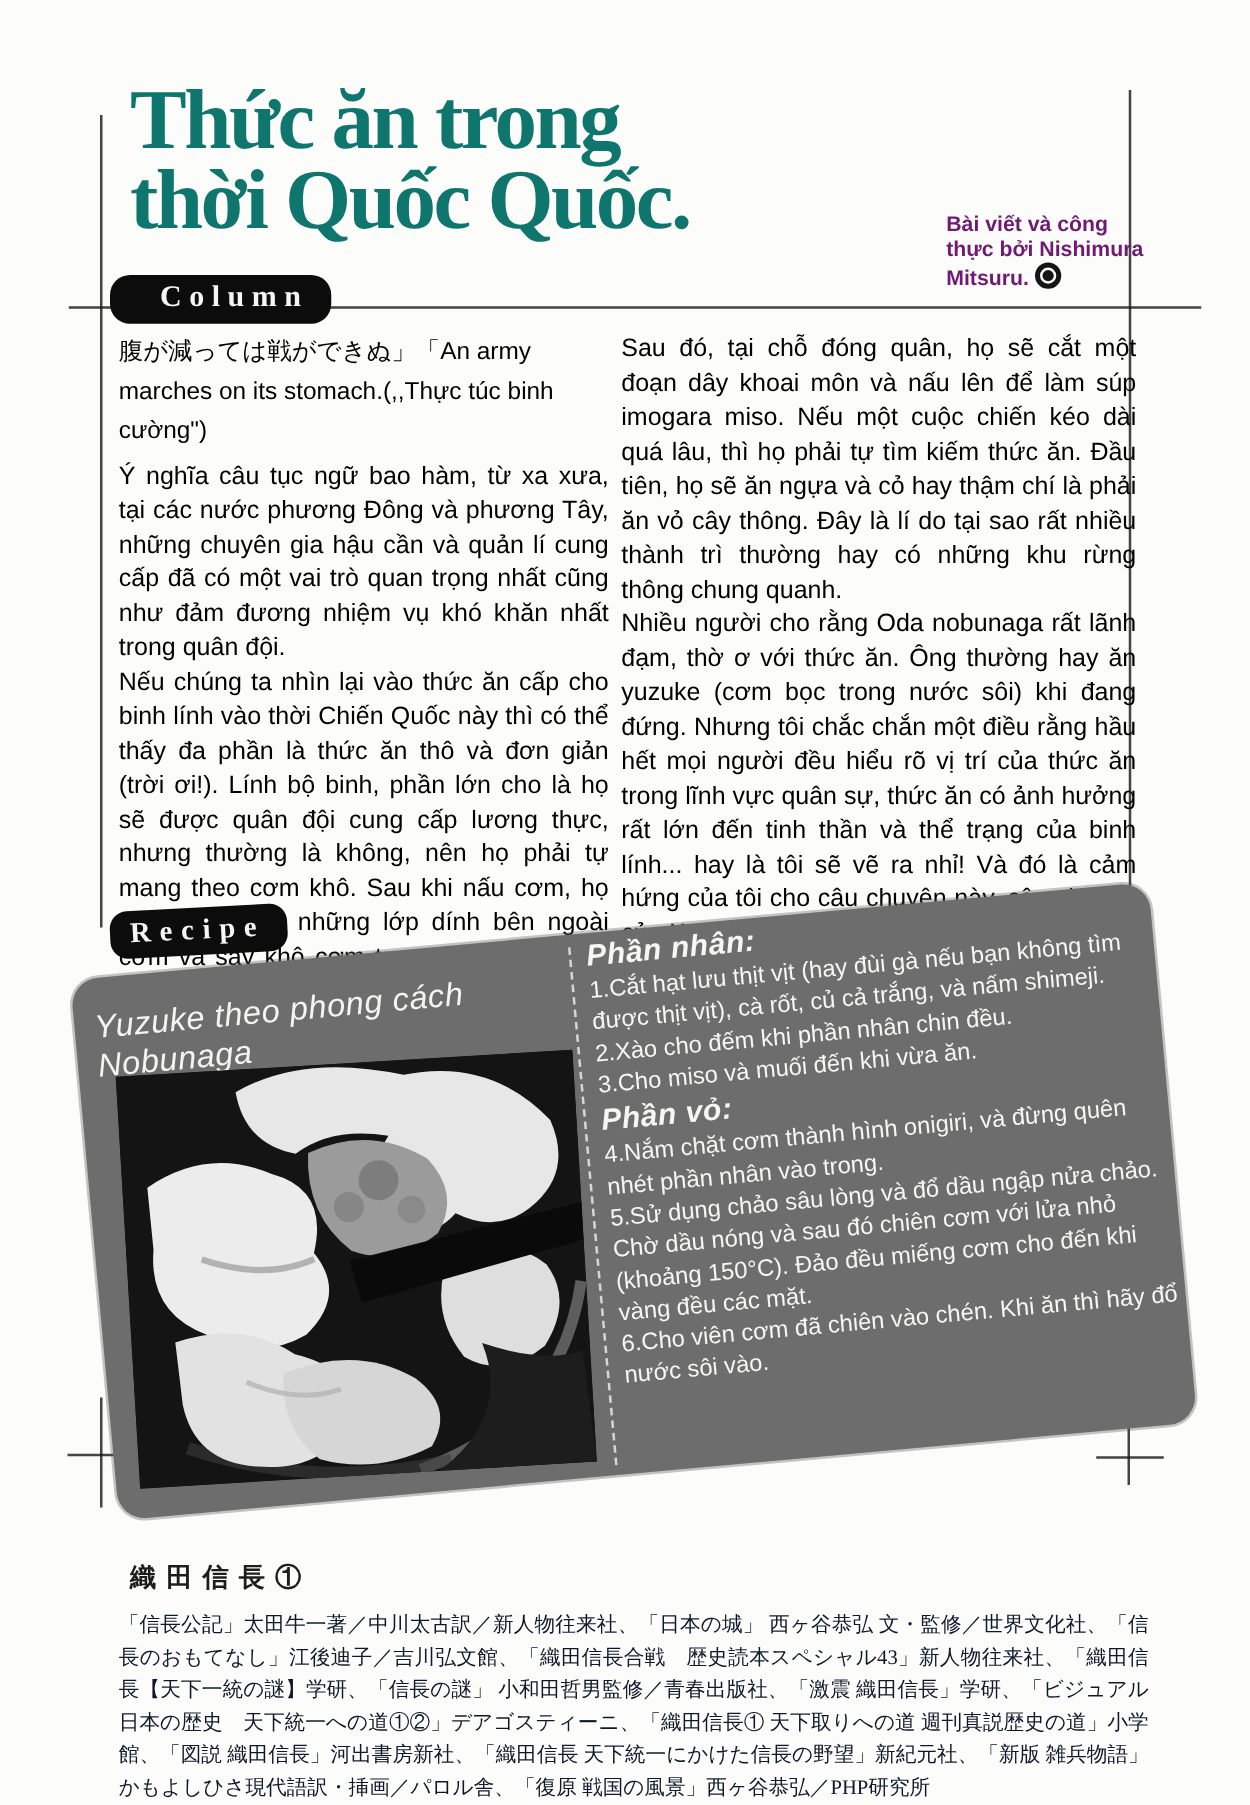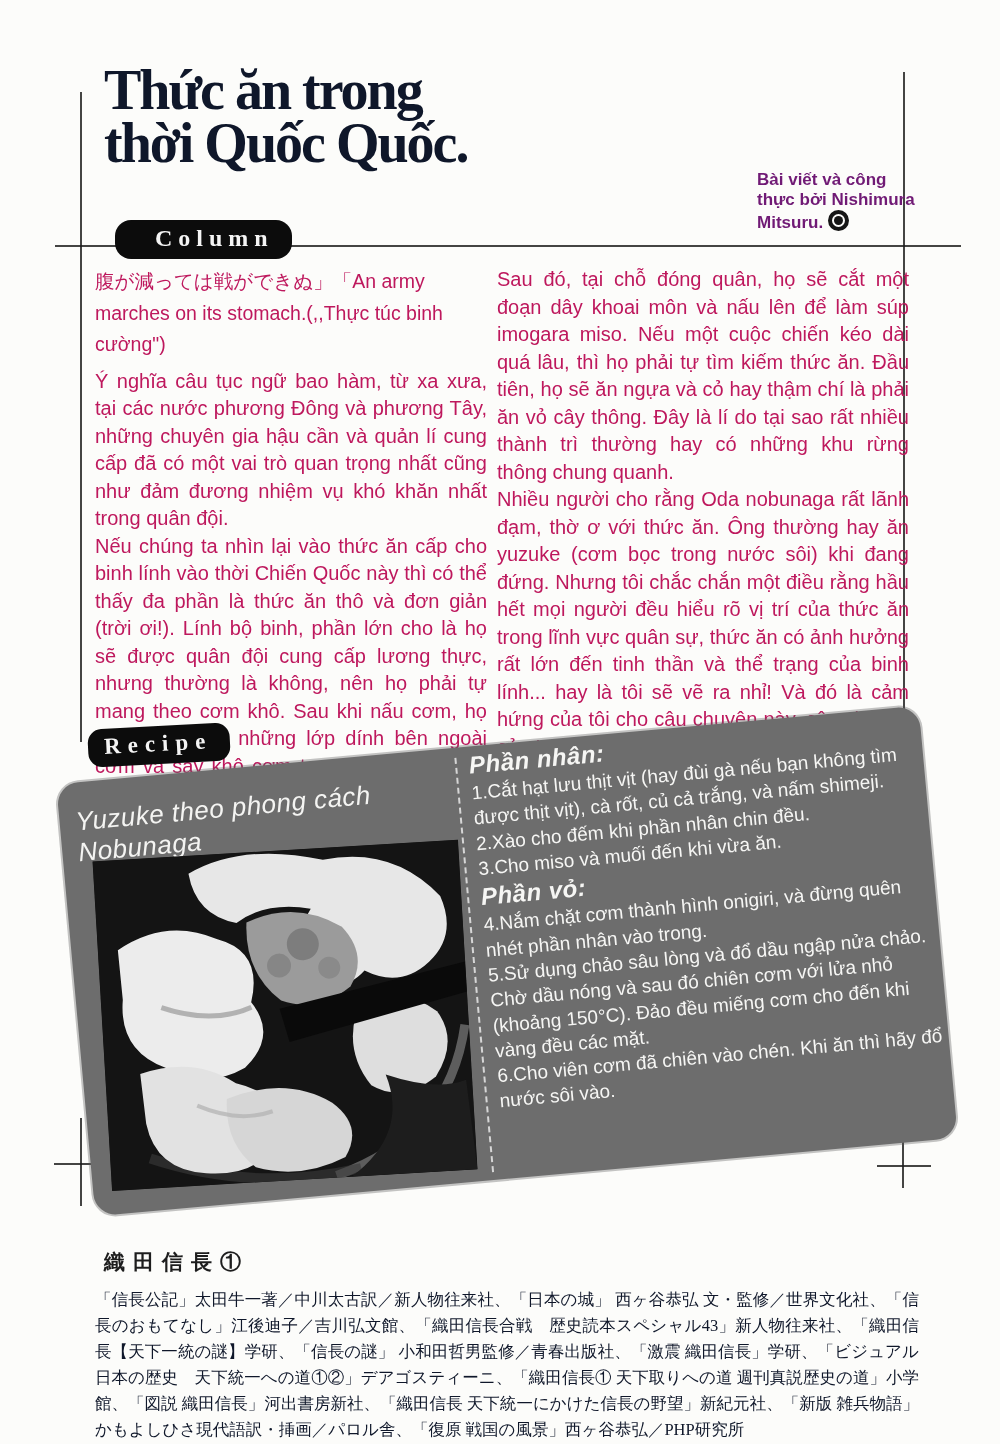--- a/index.html
+++ b/index.html
@@ -7,36 +7,36 @@
   .page{position:relative;width:1000px;height:1444px;background:#fcfcfa;overflow:hidden;margin:0 auto;}
 
   
   .rule{position:absolute;background:#1b1b1b;opacity:.82;z-index:1;}
   .rule.v{width:2px;}
   .rule.h{height:2px;}
 
   
   .title{position:absolute;left:104px;top:64px;margin:0;z-index:2;
     font-family:"Liberation Serif","DejaVu Serif",serif;font-weight:bold;
-    font-size:56px;line-height:.94;letter-spacing:-2px;color:#0f172a;white-space:nowrap;}
+    font-size:68px;line-height:.94;letter-spacing:-2px;color:#0f766e;white-space:nowrap;}
   .credit{position:absolute;left:757px;top:170px;width:165px;z-index:2;
     font-weight:bold;font-size:17px;line-height:1.18;color:#701a75;}
   .bullseye{display:inline-block;width:13px;height:13px;border-radius:50%;
     border:4px solid #161616;position:relative;vertical-align:-3px;margin-left:5px;}
   .bullseye::after{content:'';position:absolute;inset:2px;border-radius:50%;background:#161616;}
 
   
   .badge{position:absolute;background:#0c0c0c;color:#f5f5f5;z-index:4;
     font-family:"Liberation Serif","DejaVu Serif",serif;font-weight:bold;
     border-radius:16px;padding:5px 18px 7px 16px;letter-spacing:6px;}
-  .column-badge{left:115px;top:220px;font-size:24px;padding-left:40px;}
+  .column-badge{left:88px;top:220px;font-size:24px;padding-left:40px;}
   .recipe-badge{left:88px;top:726px;font-size:23px;letter-spacing:7px;transform:rotate(-3deg);border-radius:14px;}
 
   
-  .col{position:absolute;top:266px;color:#be185d;z-index:2;}
+  .col{position:absolute;top:266px;color:#000000;z-index:2;}
   .col.left{left:95px;width:392px;}
   .col.right{left:497px;width:412px;}
   .col p{margin:0;font-size:20px;line-height:1.375;text-align:justify;}
   .headline{font-size:19.5px !important;line-height:1.62 !important;margin-bottom:7px !important;text-align:left !important;}
 
   
   .recipe-box{position:absolute;left:74px;top:744px;width:866px;height:434px;
     background:#6d6d6d;border-radius:22px;transform:rotate(-5.2deg);z-index:3;
     box-shadow:0 0 0 2px rgba(90,90,90,.35);}
   .recipe-title{position:absolute;left:16px;top:24px;width:386px;

